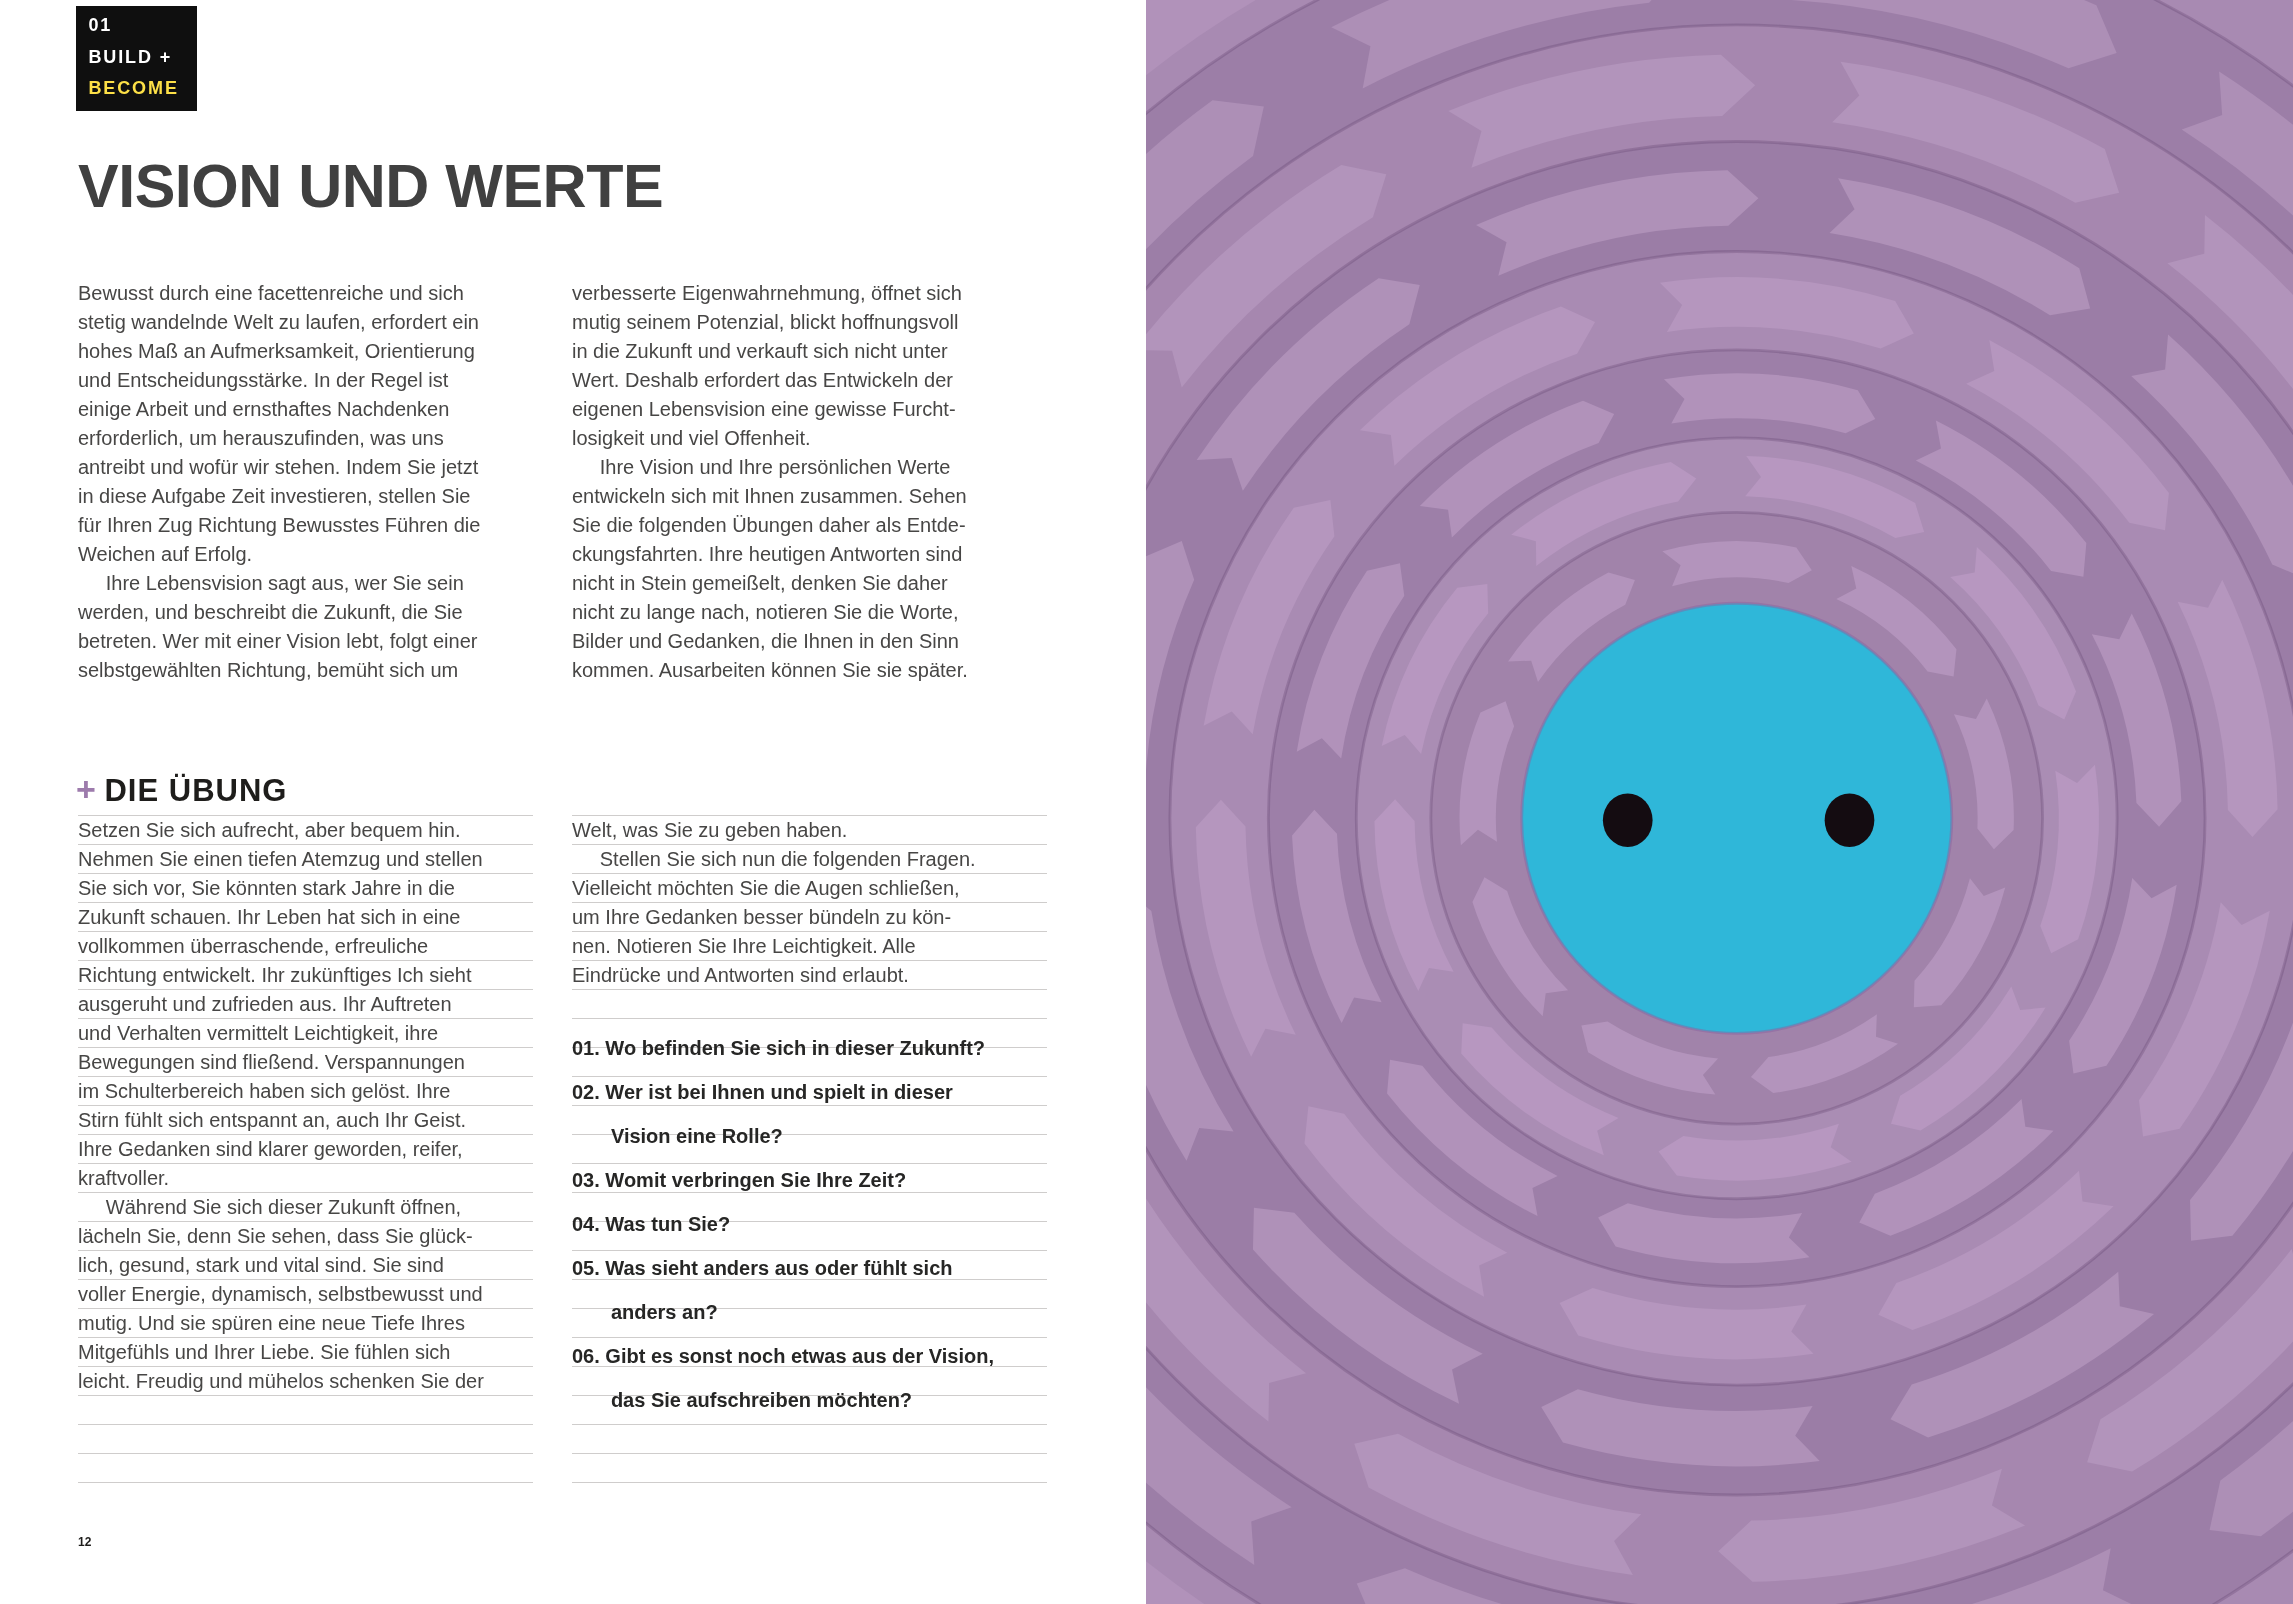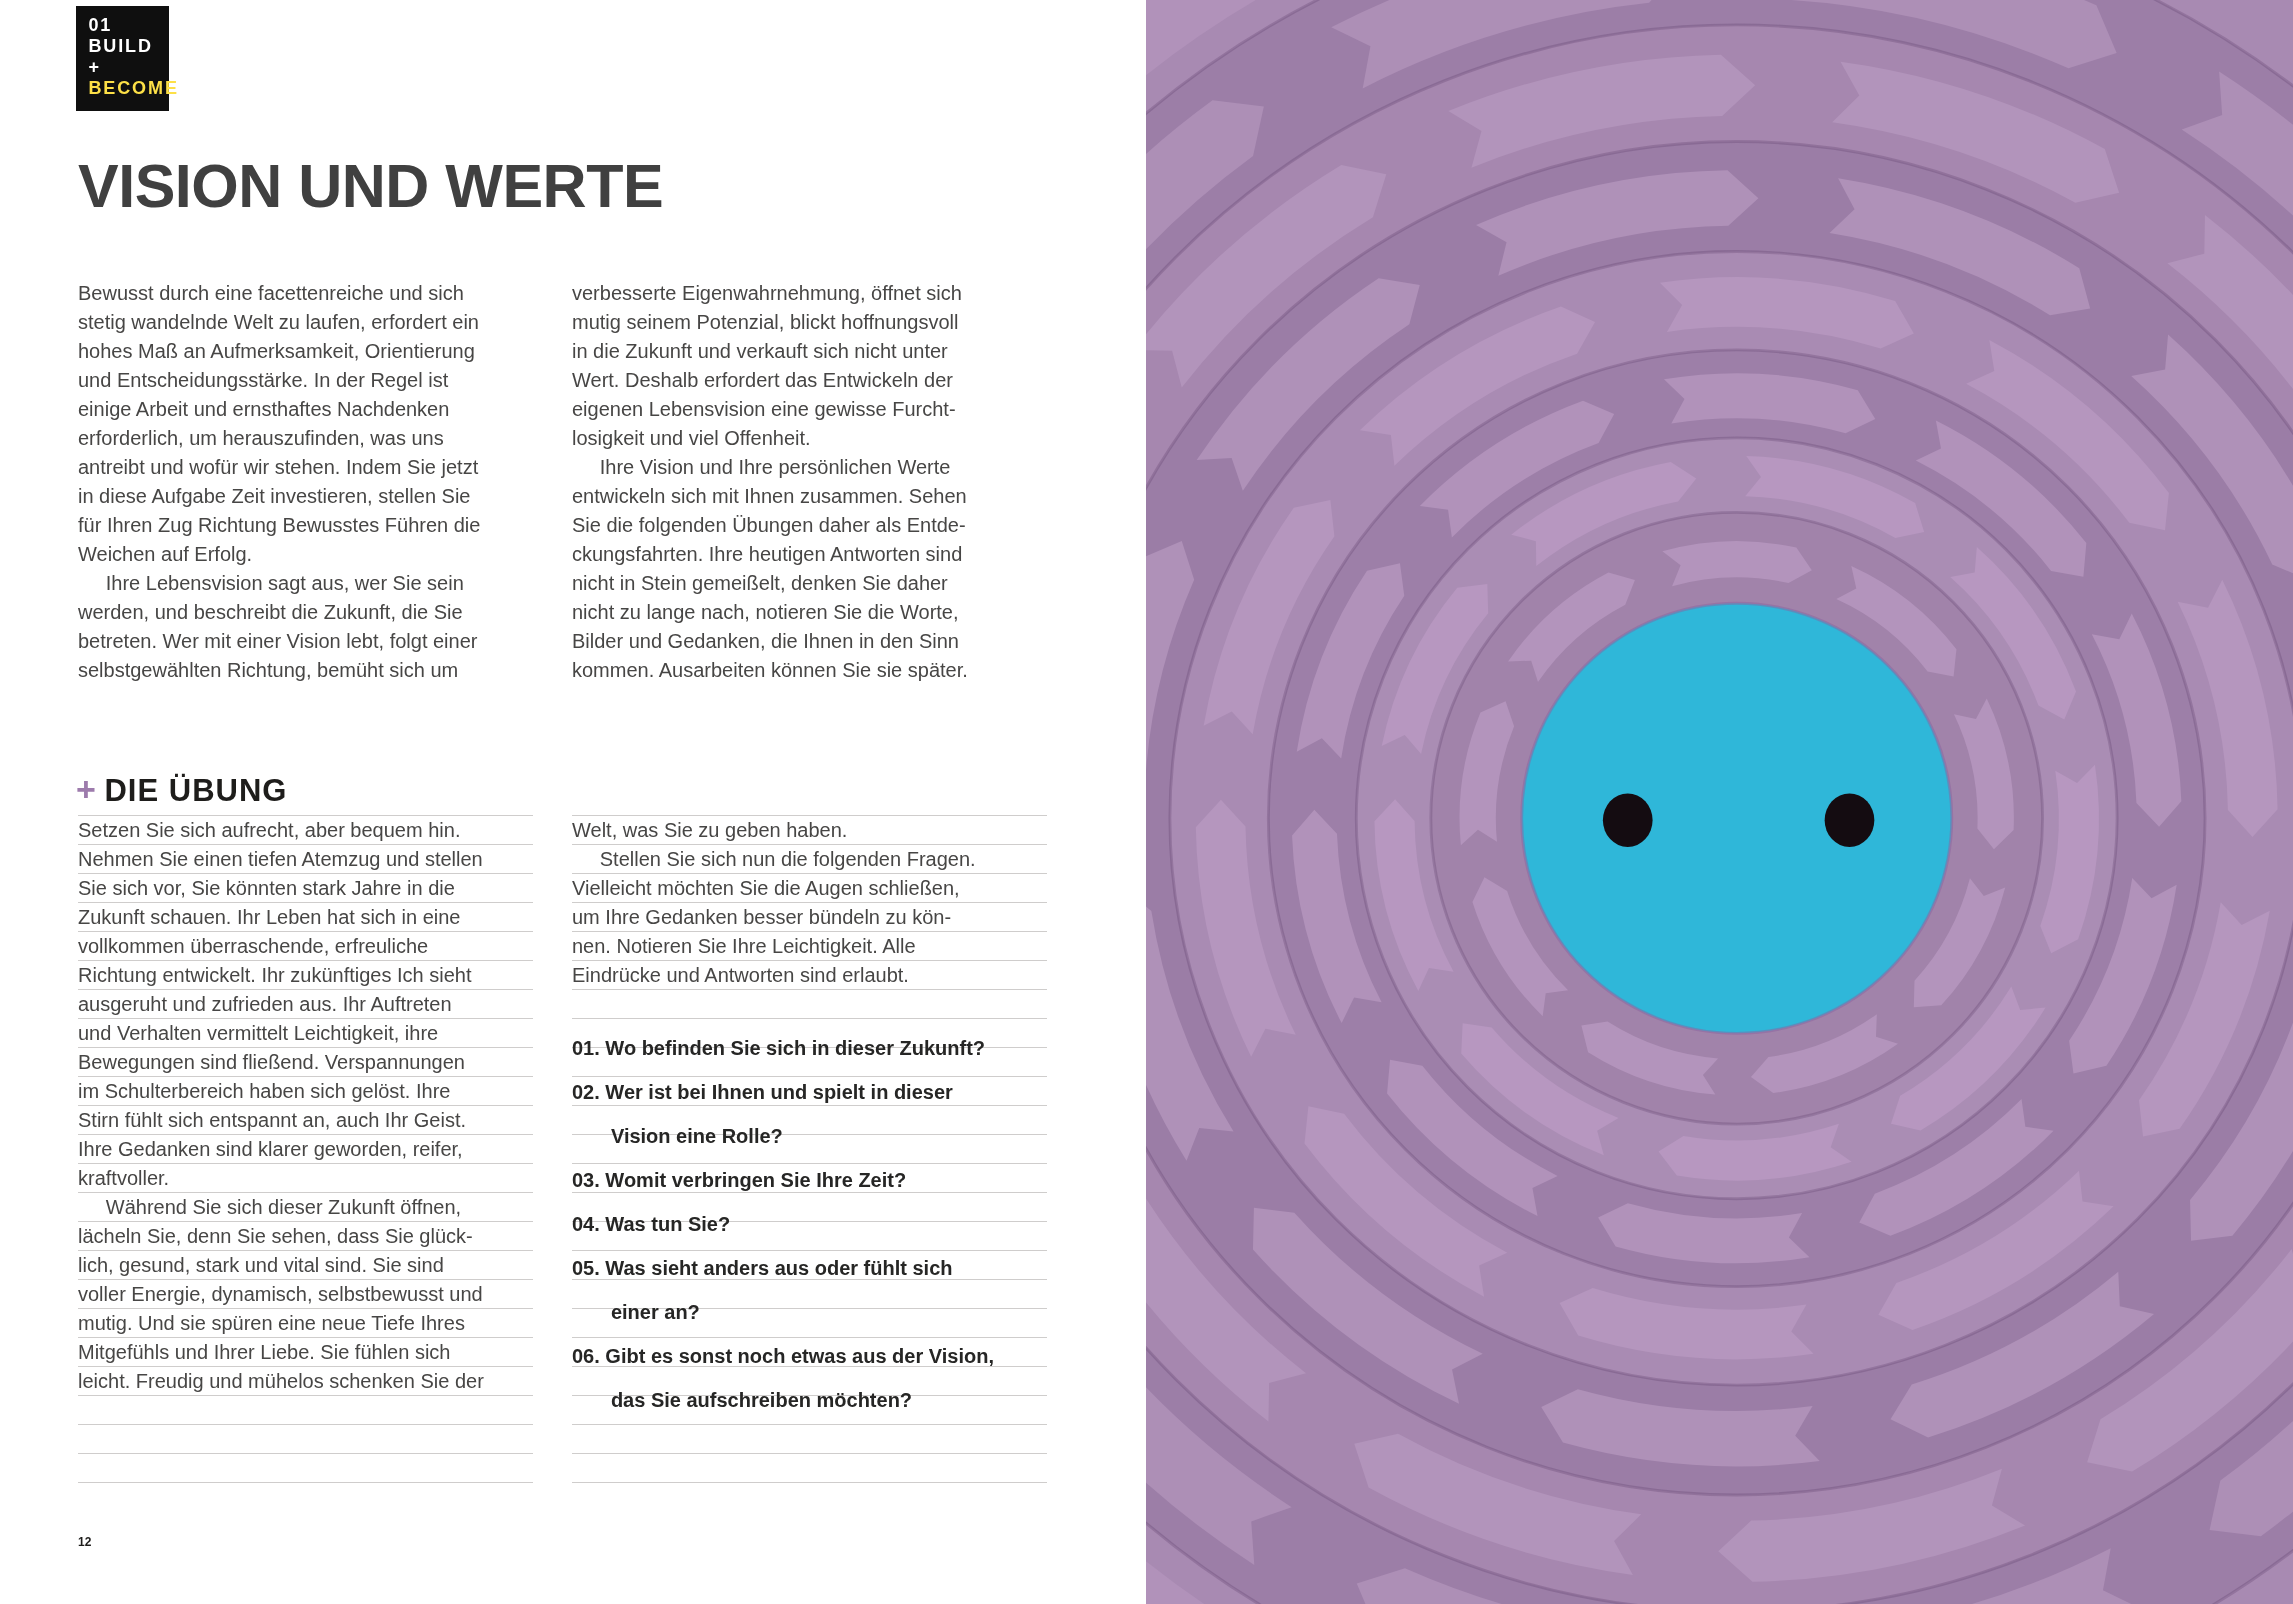--- a/index.html
+++ b/index.html
@@ -1,20 +1,20 @@
 <!DOCTYPE html>
 <html><head>
 <meta charset="utf-8">
 <style>
   html,body{margin:0;padding:0;background:#ffffff;}
   body{width:2293px;height:1605px;position:relative;overflow:hidden;
        font-family:"Liberation Sans",sans-serif;}
   
   .page{position:absolute;left:0;top:0;width:1146px;height:1605px;background:#ffffff;}
-  .badge{position:absolute;left:76px;top:5.7px;width:93px;height:105px;background:#0f0f0f;
+  .badge{position:absolute;left:76px;top:5.7px;width:121px;height:105px;background:#0f0f0f;
          display:flex;flex-direction:column;justify-content:space-between;box-sizing:border-box;
          padding:9.6px 9.6px 11.5px 12.4px;}
   .badge div{font-size:18px;font-weight:bold;letter-spacing:1.9px;line-height:21px;color:#ffffff;}
   .badge .dim{color:#fde047;}
   .title{position:absolute;left:78px;top:151px;font-size:61px;font-weight:bold;
          letter-spacing:-0.5px;color:#404040;white-space:pre;}
   .col{position:absolute;white-space:pre;font-size:20px;line-height:30px;color:#474645;}
   .intro1{left:78px;top:279px;width:465px;}
   .intro2{left:572px;top:279px;width:478px;}
   .ex-head{position:absolute;left:76px;top:770px;font-size:31px;font-weight:bold;
@@ -82,21 +82,21 @@
         <div class="ln">um Ihre Gedanken besser bündeln zu kön-</div>
         <div class="ln">nen. Notieren Sie Ihre Leichtigkeit. Alle</div>
         <div class="ln">Eindrücke und Antworten sind erlaubt.</div>
         <div class="ln"></div>
         <div class="ln b">01. Wo befinden Sie sich in dieser Zukunft?</div>
         <div class="ln b">02. Wer ist bei Ihnen und spielt in dieser</div>
         <div class="ln b">       Vision eine Rolle?</div>
         <div class="ln b">03. Womit verbringen Sie Ihre Zeit?</div>
         <div class="ln b">04. Was tun Sie?</div>
         <div class="ln b">05. Was sieht anders aus oder fühlt sich</div>
-        <div class="ln b">       einer an?</div>
+        <div class="ln b">       anders an?</div>
         <div class="ln b">06. Gibt es sonst noch etwas aus der Vision,</div>
         <div class="ln b">       das Sie aufschreiben möchten?</div>
       </div>
   </div>
 
   <div class="pageno">12</div>
 </div>
 
 <svg id="spiral" viewBox="0 0 1200 1679" xmlns="http://www.w3.org/2000/svg">
     <rect x="0" y="0" width="1200" height="1679" fill="#9a7ca5"></rect>

